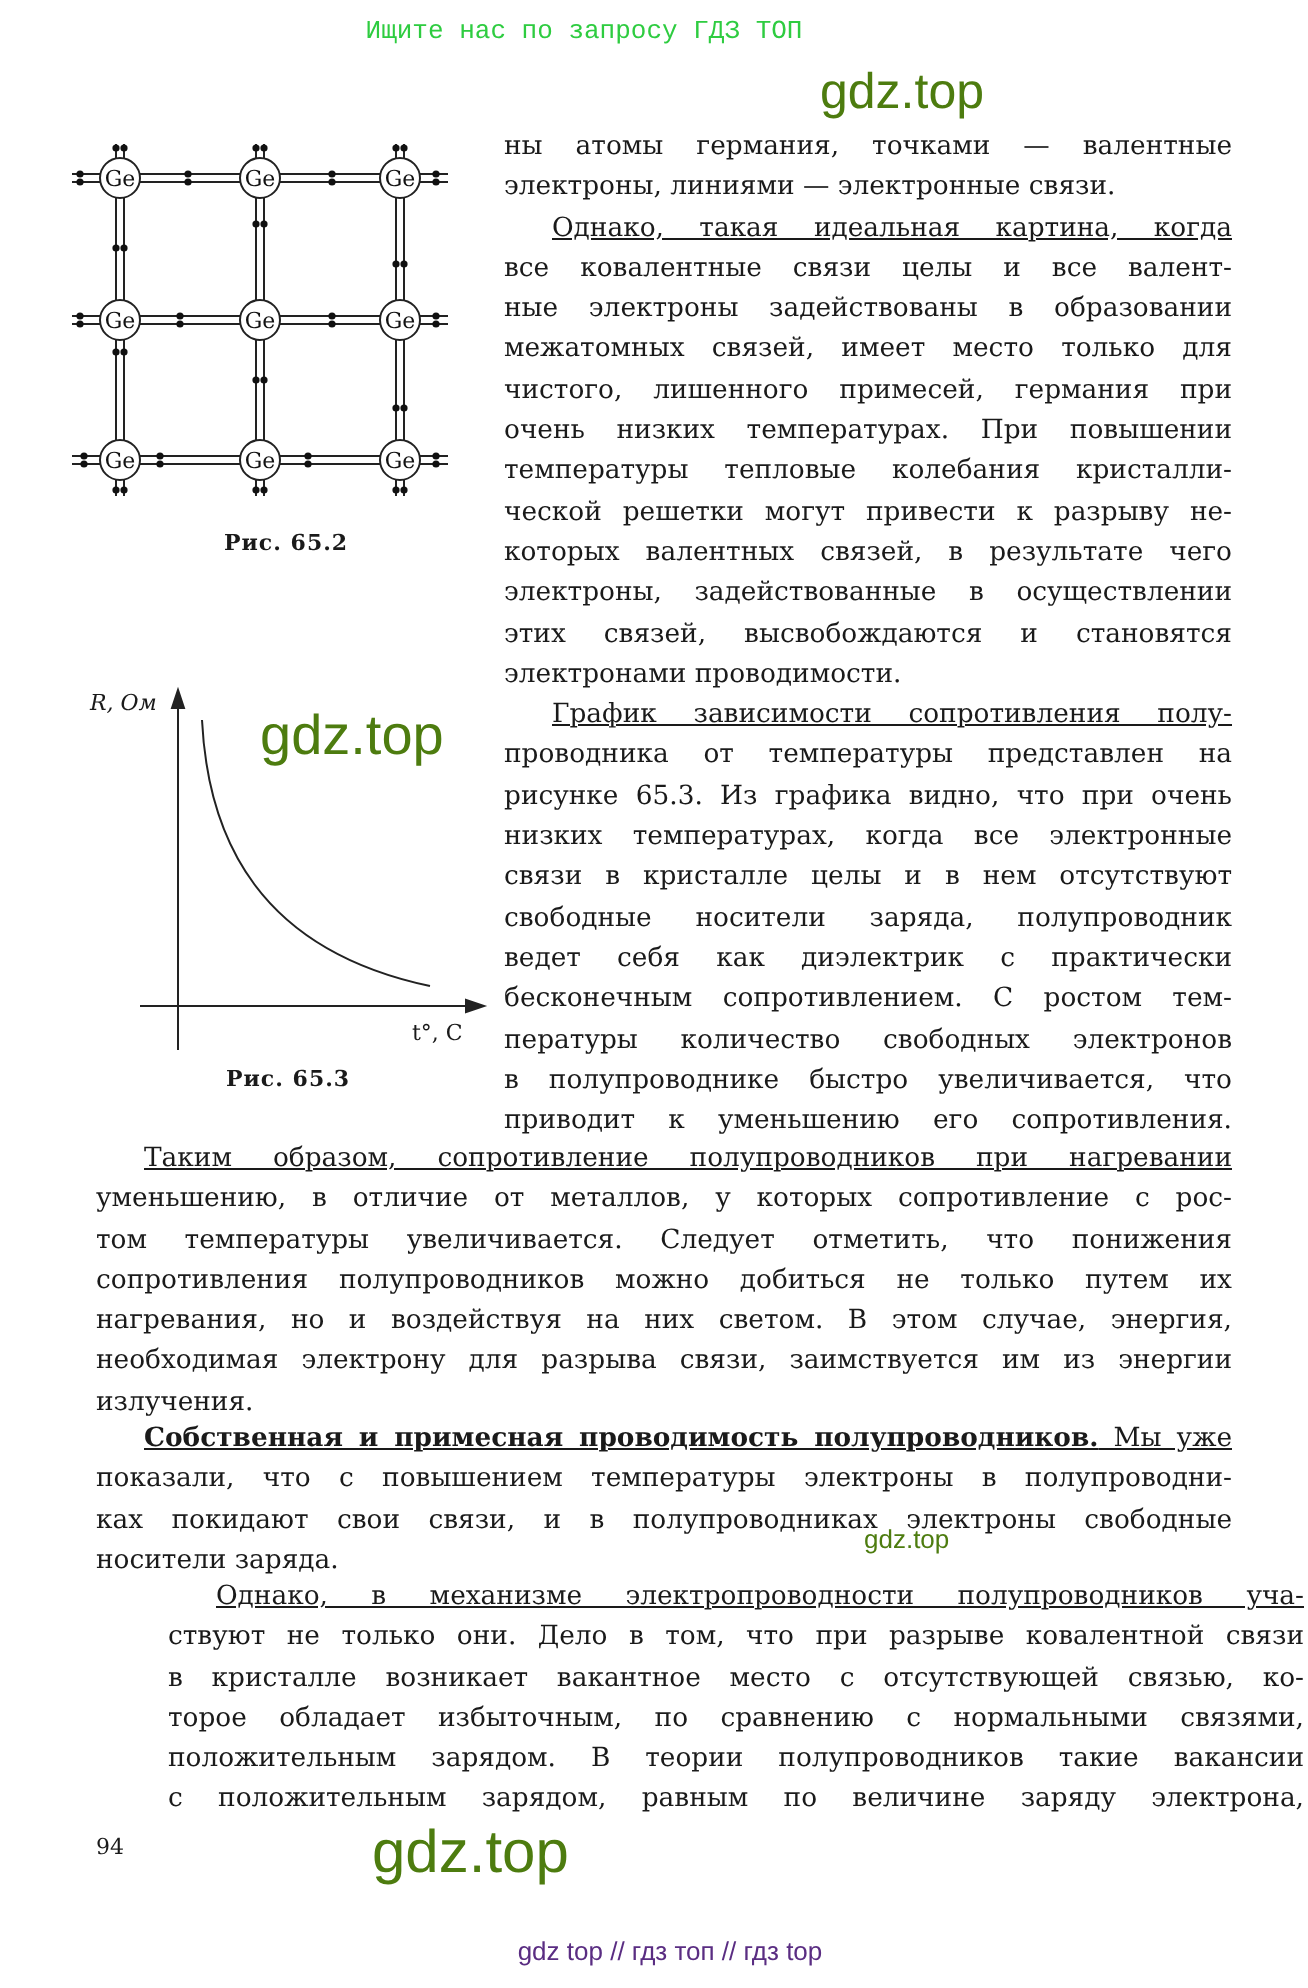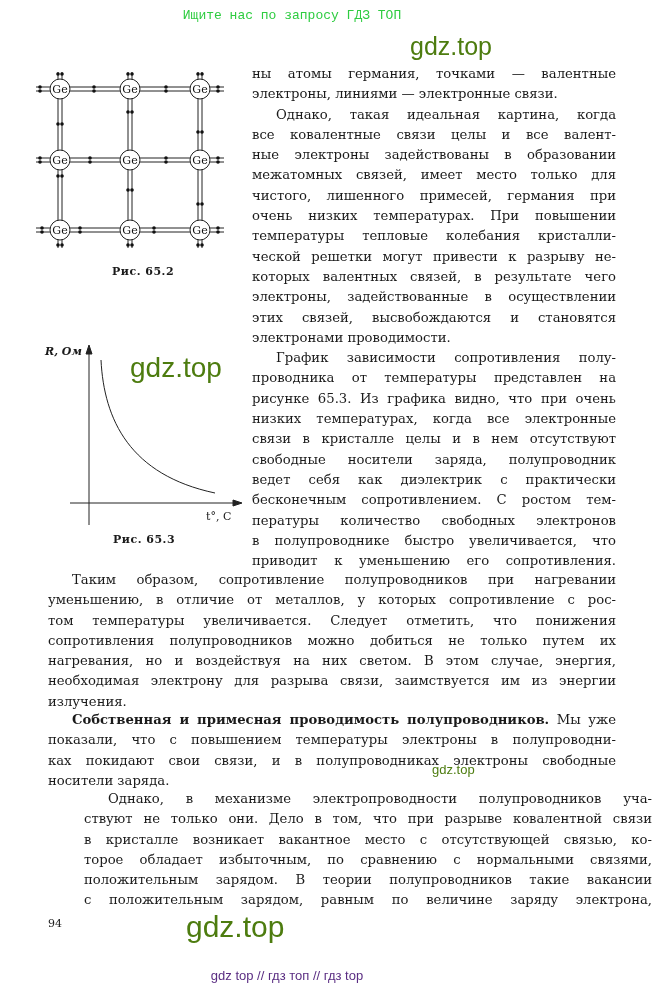--- a/index.html
+++ b/index.html
@@ -3,29 +3,29 @@
   <meta charset="utf-8">
   <style>
     html, body { margin: 0; padding: 0; background: #ffffff; }
     body { width: 654px; height: 994px; position: relative; overflow: hidden; font-family: "DejaVu Serif", serif; color: #1a1a1a; }
     .banner-top { position: absolute; top: 8px; left: 0; width: 584px; text-align: center; font-family: Liberation Mono, monospace; font-size: 13px; color: #2ecc40; }
     .wm { position: absolute; font-family: "Liberation Sans", sans-serif; color: #4d7c0f; }
     .wm-1 { top: 32px; left: 410px; font-size: 25px; }
     .wm-2 { top: 352px; left: 130px; font-size: 28px; }
     .wm-3 { top: 762px; left: 432px; font-size: 13px; }
     .wm-4 { top: 910px; left: 186px; font-size: 30px; }
-    .banner-bottom { position: absolute; top: 968px; left: 0; width: 574px; text-align: center; font-family: "Liberation Sans", sans-serif; font-size: 13px; color: #5a2d82; }
+    .banner-bottom { position: absolute; top: 968px; left: 0; width: 574px; text-align: center; font-family: "Liberation Sans", sans-serif; font-size: 13px; color: #5a2d82; padding-left: 48px; }
     .page-num { position: absolute; top: 917px; left: 48px; font-size: 11px; }
     .fig { position: absolute; }
     .fig-caption { position: absolute; font-size: 11px; font-weight: bold; letter-spacing: 0.5px; }
     .col-text { position: absolute; left: 252px; width: 364px; font-size: 13.2px; line-height: 20.3px; }
     .full-text { position: absolute; left: 48px; width: 568px; font-size: 13.2px; line-height: 20.3px; }
     .line { display: block; white-space: nowrap; text-align: justify; text-align-last: justify; }
     .line.last { text-align-last: left; }
-    .indent { padding-left: 24px; }
+    .indent { padding-left: 24px; text-decoration: underline; }
     b { font-weight: bold; }
   </style>
 </head>
 <body>
 
 <div class="banner-top">Ищите нас по запросу ГДЗ ТОП</div>
 <div class="wm wm-1">gdz.top</div>
 
 <div class="fig" style="left:30px; top:70px; width:200px; height:180px;">
   <svg width="200" height="180" viewBox="0 0 200 180">
@@ -126,21 +126,21 @@
 <div class="fig" style="left:40px; top:340px; width:205px; height:190px;">
   <svg width="205" height="190" viewBox="0 0 205 190">
     <g stroke="#222" stroke-width="1" fill="#222">
       <line x1="49" y1="185" x2="49" y2="12"></line>
       <polygon points="46,14 52,14 49,5"></polygon>
       <line x1="30" y1="163" x2="195" y2="163"></line>
       <polygon points="193,160 193,166 202,163"></polygon>
     </g>
     <path d="M 61 20 C 64 80, 90 135, 175 153" stroke="#222" stroke-width="1" fill="none"></path>
   </svg>
-  <div style="position:absolute; left:5px; top:5px; font-size:11px; font-style:italic;font-weight:bold;">R, Ом</div>
+  <div style="position:absolute; left:5px; top:5px; font-size:11px; font-style:italic;">R, Ом</div>
   <div style="position:absolute; left:166px; top:170px; font-size:11px;">t°, С</div>
 </div>
 <div class="fig-caption" style="left:113px; top:533px;">Рис. 65.3</div>
 <div class="wm wm-2">gdz.top</div>
 
 <div class="col-text" style="top:64px;">
   <span class="line">ны атомы германия, точками — валентные</span>
   <span class="line last">электроны, линиями  — электронные связи.</span>
   <span class="line indent">Однако, такая идеальная картина, когда</span>
   <span class="line">все ковалентные связи целы и все валент-</span>

